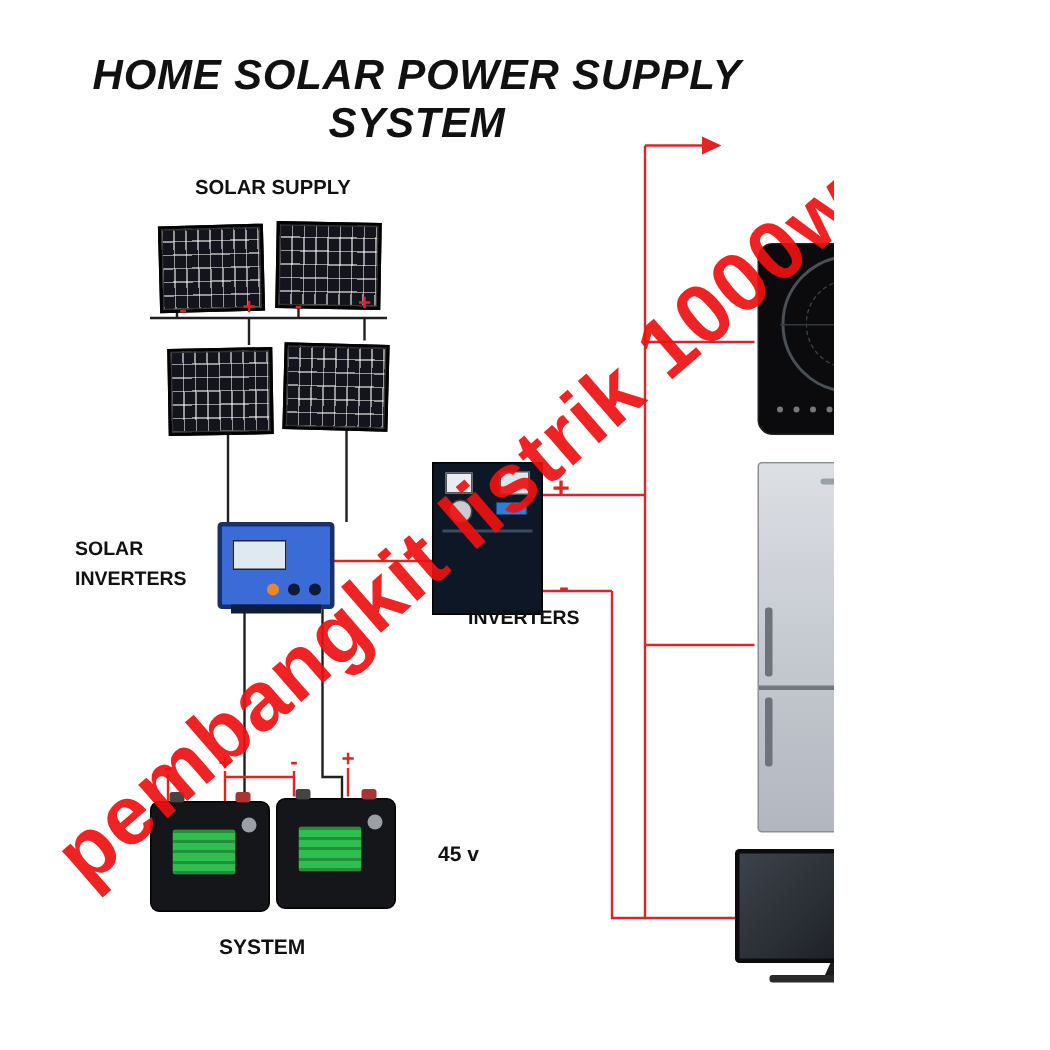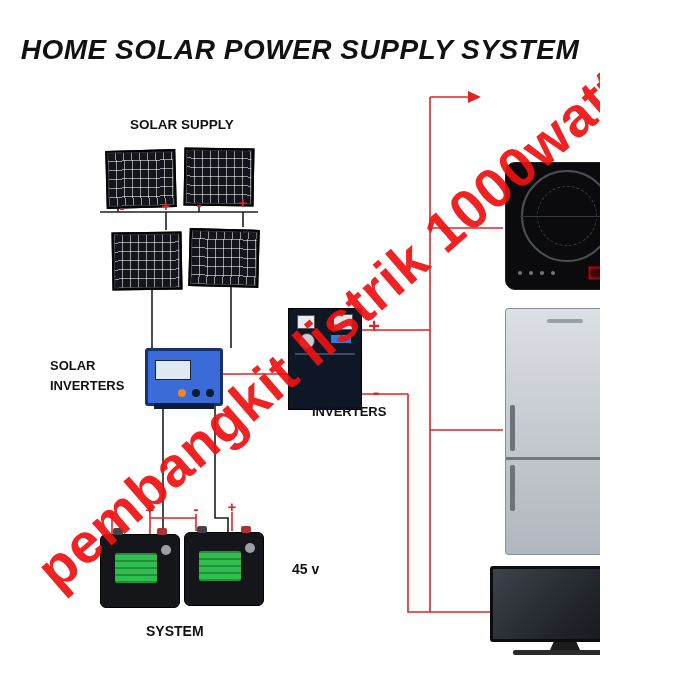--- a/index.html
+++ b/index.html
@@ -1,17 +1,17 @@
 <!DOCTYPE html>
 <html><head>
 <meta charset="utf-8">
 <style>
   html,body{margin:0;padding:0;background:#fff;}
   .stage{
-    position:relative;width:600px;height:700px;background:#ffffff;
+    position:relative;width:556px;height:700px;background:#ffffff;
     overflow:hidden;font-family:"Liberation Sans",sans-serif;color:#111;
   }
   
   .title{
     position:absolute;left:0;right:0;top:34px;text-align:center;
     font-size:28px;font-weight:800;font-style:italic;letter-spacing:.5px;z-index:3;
   }
   .lbl{position:absolute;font-weight:bold;z-index:3;}
   .lbl-solar-cells{left:130px;top:117px;font-size:13.5px;}
   .lbl-controller{left:50px;top:356px;width:94px;text-align:left;font-size:13px;line-height:1.5;}

